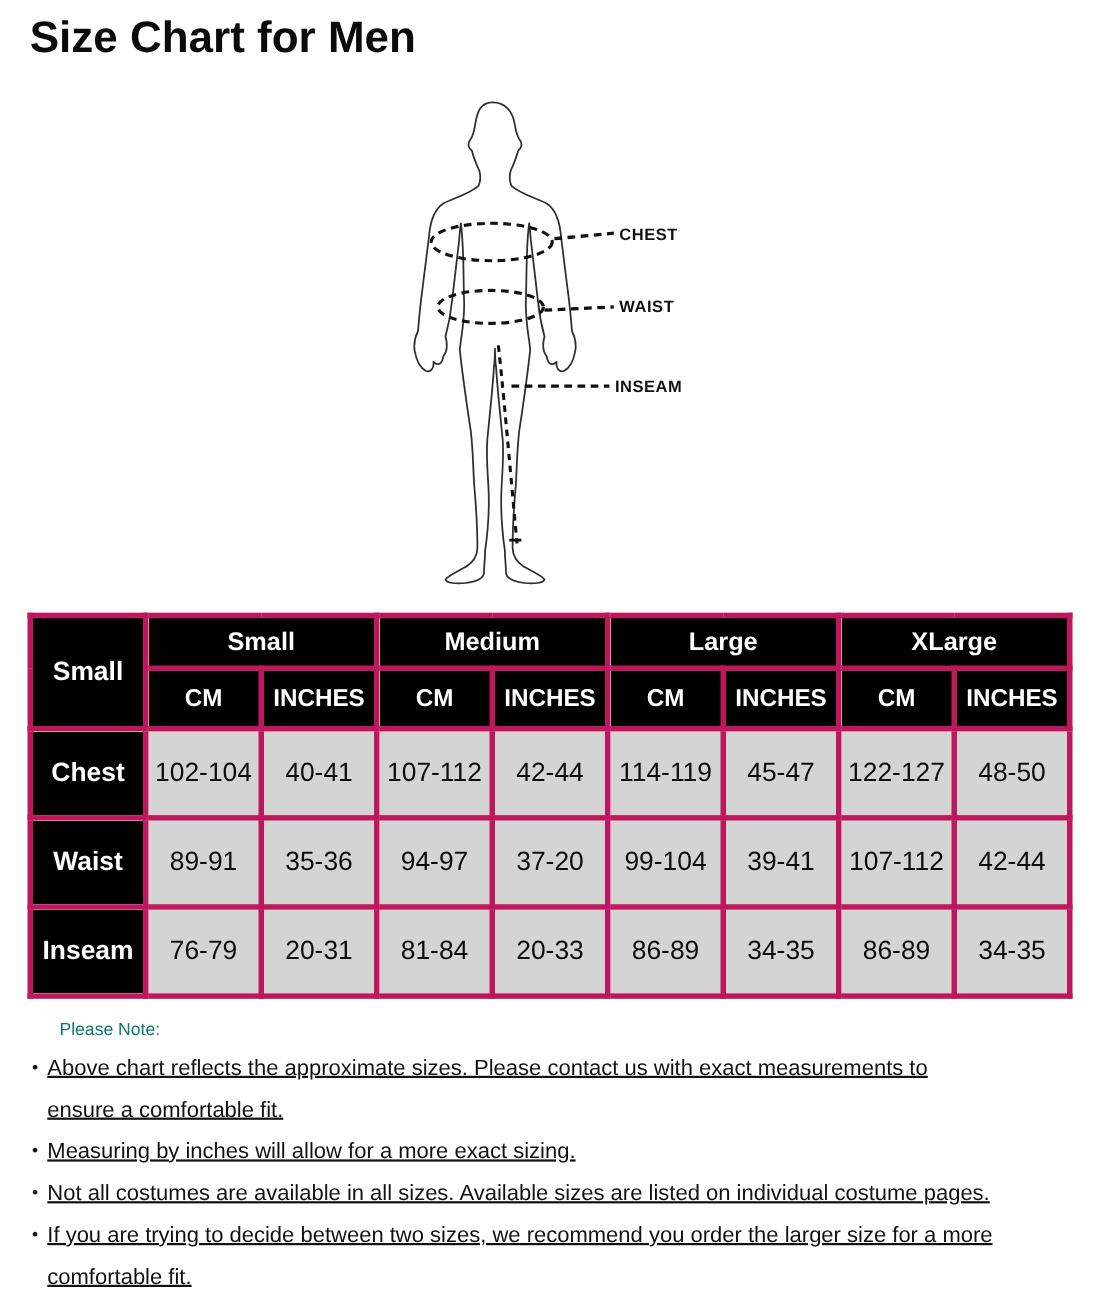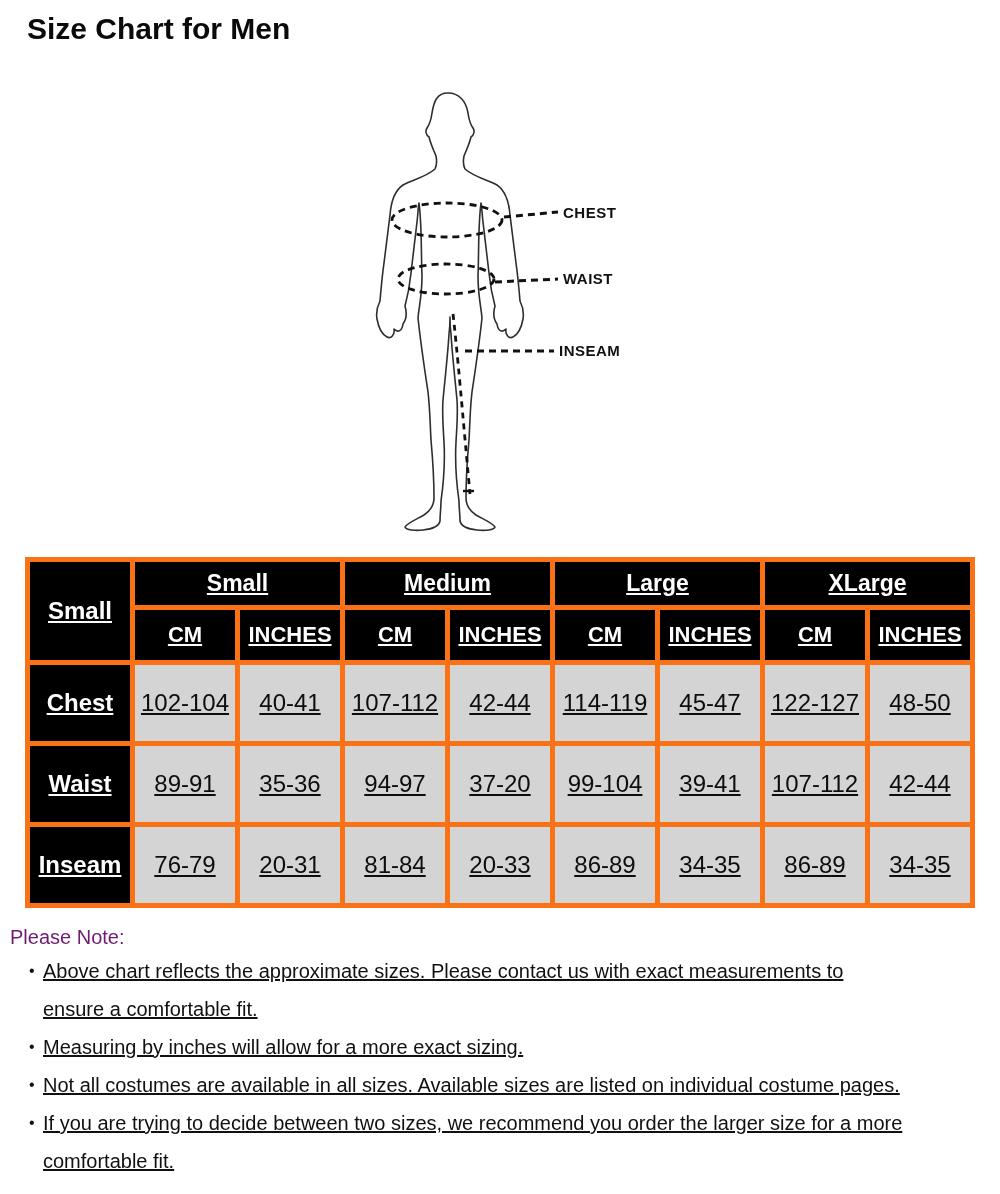--- a/index.html
+++ b/index.html
@@ -12,21 +12,21 @@
     position: relative;
     width: 1000px;
     height: 1194px;
     background: #ffffff;
     overflow: hidden;
   }
   .page-title {
     position: absolute;
     left: 27px;
     top: 12px;
-    font-size: 30px;
+    font-size: 40px;
     font-weight: bold;
     color: #0a0a0a;
     letter-spacing: 0px;
     white-space: nowrap;
   }
   .diagram {
     position: absolute;
     left: 370px;
     top: 83px;
     width: 270px;
@@ -43,25 +43,24 @@
   
   table.size-table {
     position: absolute;
     left: 25px;
     top: 557px;
     width: 950px;
     border-collapse: collapse;
     table-layout: fixed;
   }
   table.size-table th, table.size-table td {
-    border: 5px solid #f97316;
+    border: 5px solid #be185d;
     text-align: center;
     vertical-align: middle;
     overflow: hidden;
-    text-decoration: underline;
   }
   tr.group-row   { height: 48px; }
   tr.unit-row    { height: 55px; }
   tr.data-row    { height: 81px; }
   .hdr-black {
     background: #000000;
     color: #ffffff;
     font-weight: bold;
   }
   th.corner-cell  { font-size: 24px; }
@@ -75,23 +74,24 @@
     font-weight: normal;
   }
   
   .notes {
     position: absolute;
     left: 10px;
     top: 922px;
     width: 965px;
   }
   .notes-heading {
-    font-size: 20px;
+    font-size: 16px;
     line-height: 30px;
-    color: #701a75;
+    color: #0f766e;
+    margin-left: 44px;
   }
   .note-item {
     position: relative;
     padding-left: 33px;
     font-size: 20px;
     line-height: 38px;
     color: #111;
   }
   .note-item .bullet {
     position: absolute;

